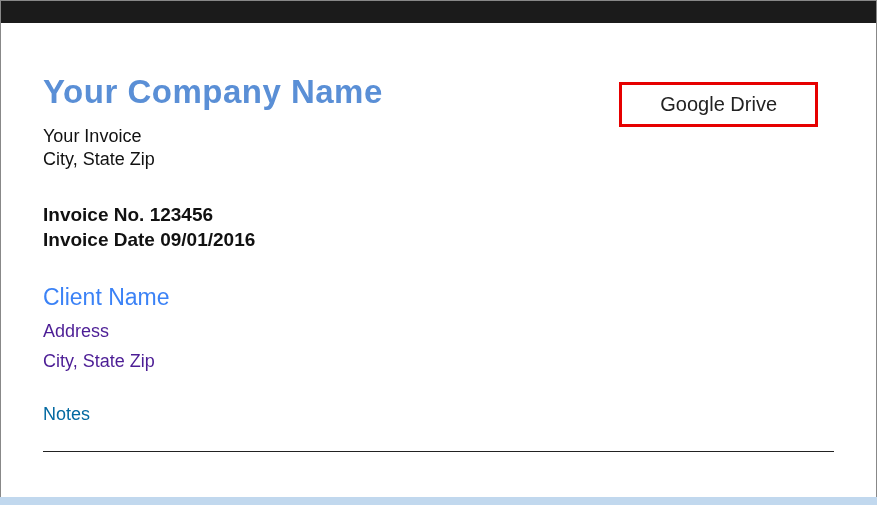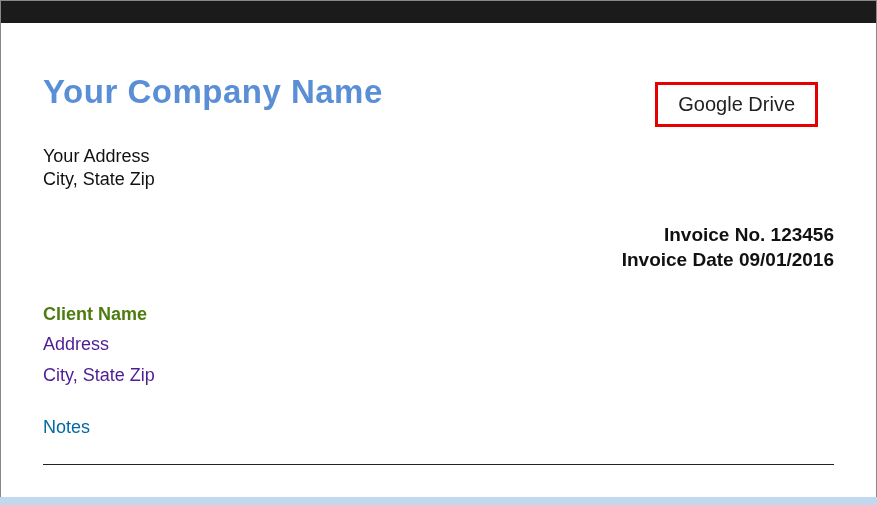--- a/index.html
+++ b/index.html
@@ -30,55 +30,54 @@
     }
     .page {
       background: #fff;
       padding: 50px 42px 0 42px;
       position: relative;
     }
     .company-name {
       font-size: 33px;
       font-weight: bold;
       color: #5a8fd6;
-      margin-bottom: 34px;
+      margin-bottom: 14px;
       letter-spacing: 0.5px;
     }
     .address-line {
       font-size: 18px;
       color: #111;
       line-height: 1.3;
     }
     .drive-box {
       position: absolute;
       top: 59px;
       right: 58px;
       border: 3px solid #e60000;
-      padding: 8px 20px;
+      padding: 8px 38px;
       font-size: 20px;
       color: #222;
     }
     .invoice-meta {
-      text-align: right;
       margin-top: 30px;
       margin-bottom: 30px;
     }
     .invoice-meta div {
       font-size: 19px;
       font-weight: bold;
       color: #111;
       line-height: 1.35;
     }
     .client-section {
       margin-bottom: 30px;
     }
     .client-name {
-      font-size: 18px;
-      font-weight: bold;
-      color: #4d7c0f;
+      font-size: 23px;
+      font-weight: normal;
+      color: #3b82f6;
       line-height: 1.3;
     }
     .client-line {
       font-size: 18px;
       color: #4c1d95;
       line-height: 1.3;
       margin-top: 7px;
     }
     .notes-label {
       font-size: 18px;
@@ -121,21 +120,21 @@
   <div class="toolbar"></div>
 
   <div class="page">
 
     <div class="drive-box">
       <span>Google Drive</span>
     </div>
 
     <div class="company-name">Your Company Name</div>
 
-    <div class="address-line">Your Address</div>
+    <div class="address-line">Your Invoice</div>
     <div class="address-line">City, State Zip</div>
 
     <div class="invoice-meta">
       <div>Invoice No. 123456</div>
       <div>Invoice Date 09/01/2016</div>
     </div>
 
     <div class="client-section">
       <div class="client-name">Client Name</div>
       <div class="client-line">Address</div>

